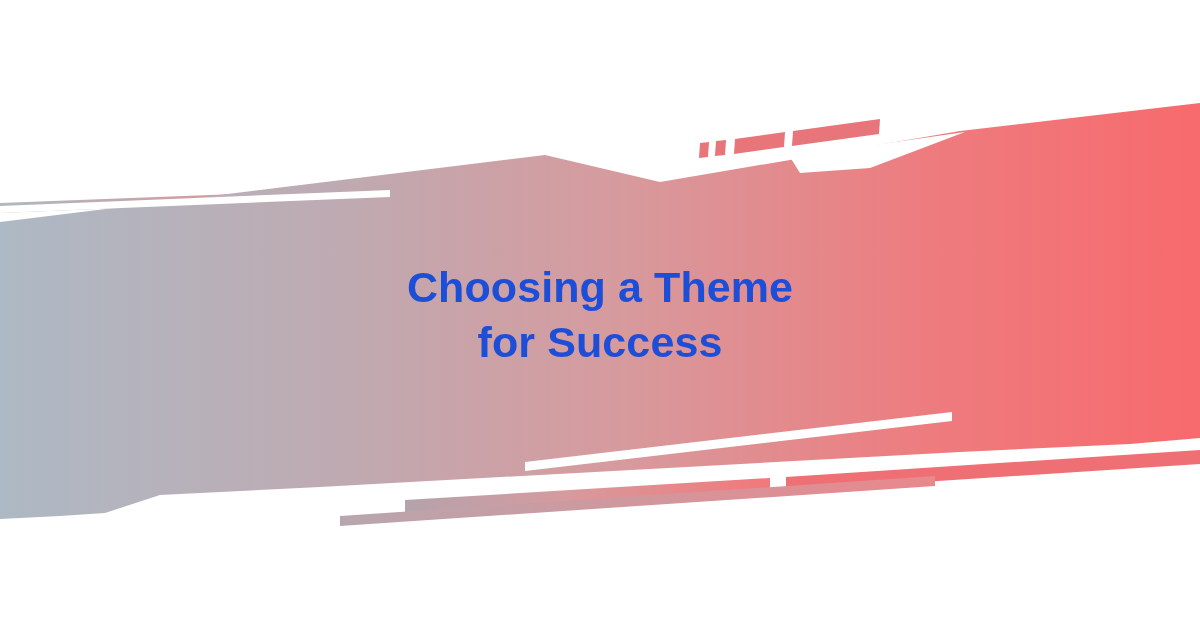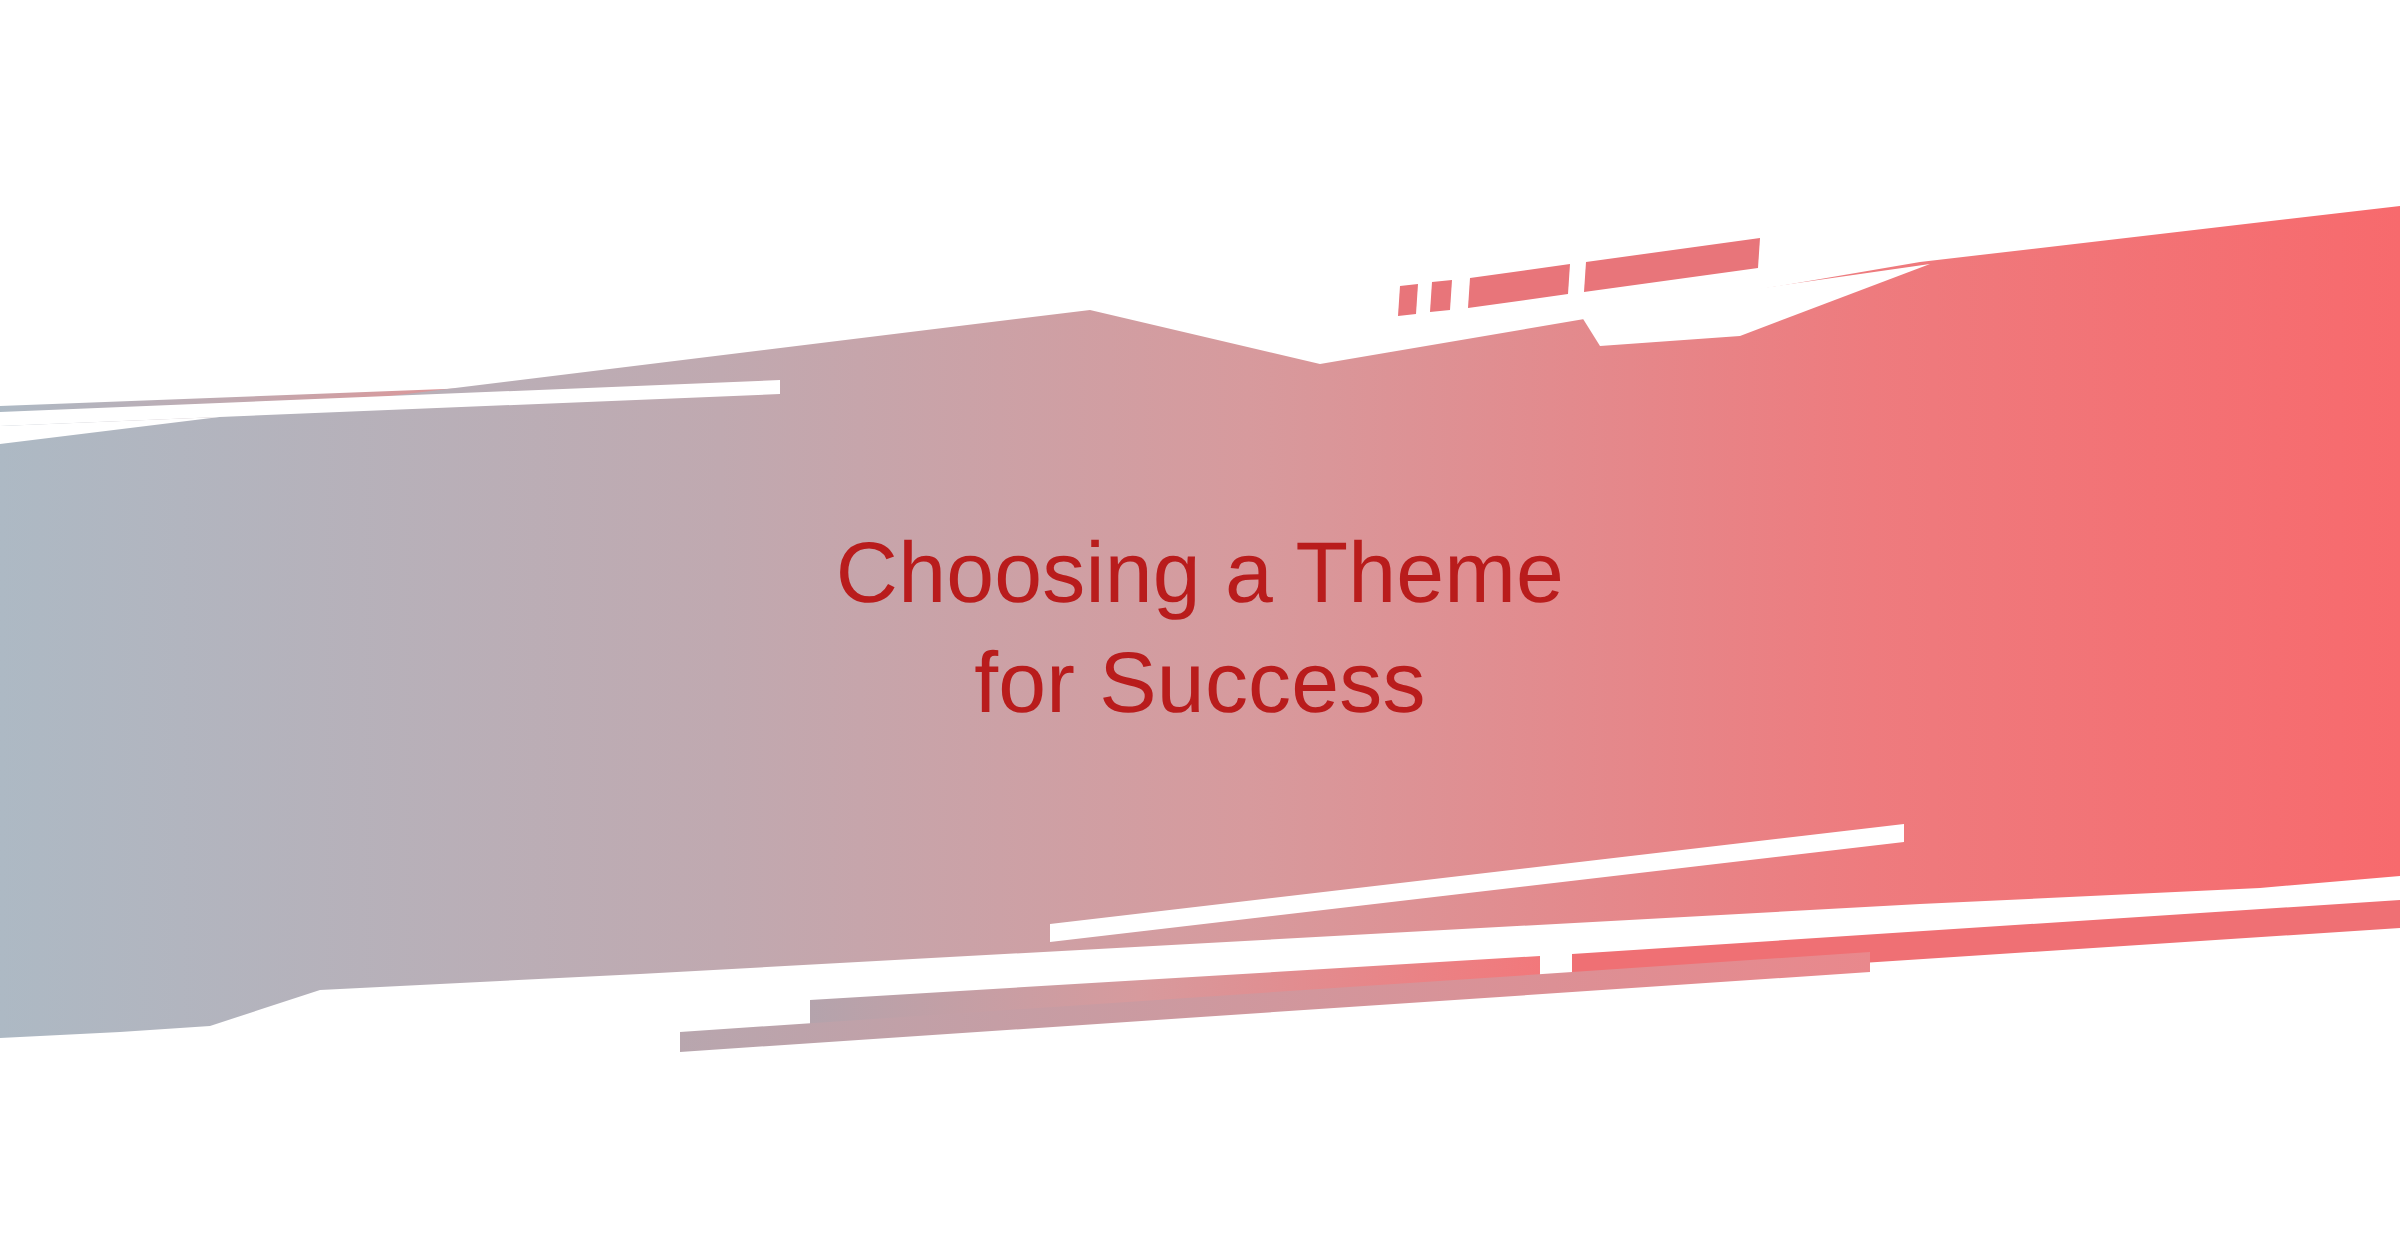--- a/index.html
+++ b/index.html
@@ -31,24 +31,24 @@
     align-items: center;
     justify-content: center;
     pointer-events: none;
   }
   .banner-title {
     margin: 0;
     padding: 0 60px;
     width: 100%;
     box-sizing: border-box;
     text-align: center;
-    color: #b91c1c;
+    color: #1d4ed8;
     font-family: "Liberation Sans", sans-serif;
     font-size: 43px;
-    font-weight: 400;
+    font-weight: 700;
     line-height: 1.28;
     letter-spacing: 0.1px;
     white-space: pre-line;
   }
 </style>
 </head>
 <body>
 
 <div class="banner">
 

